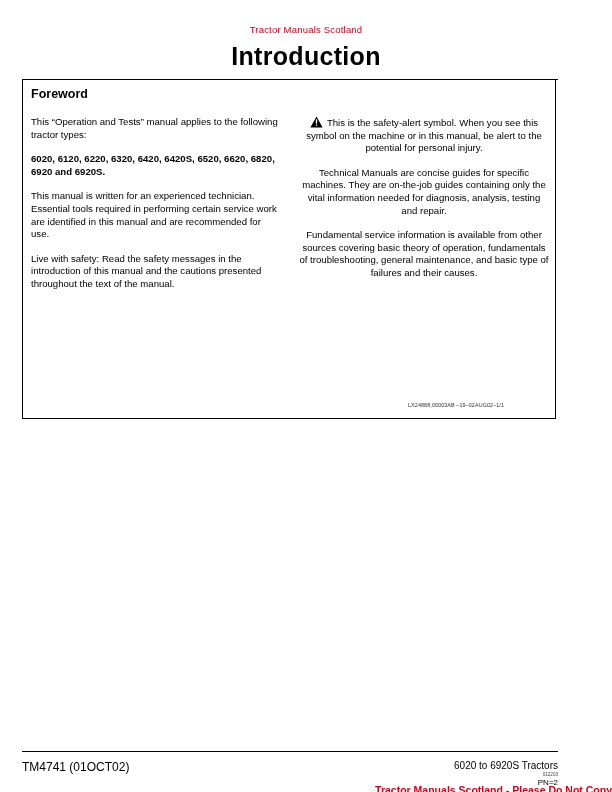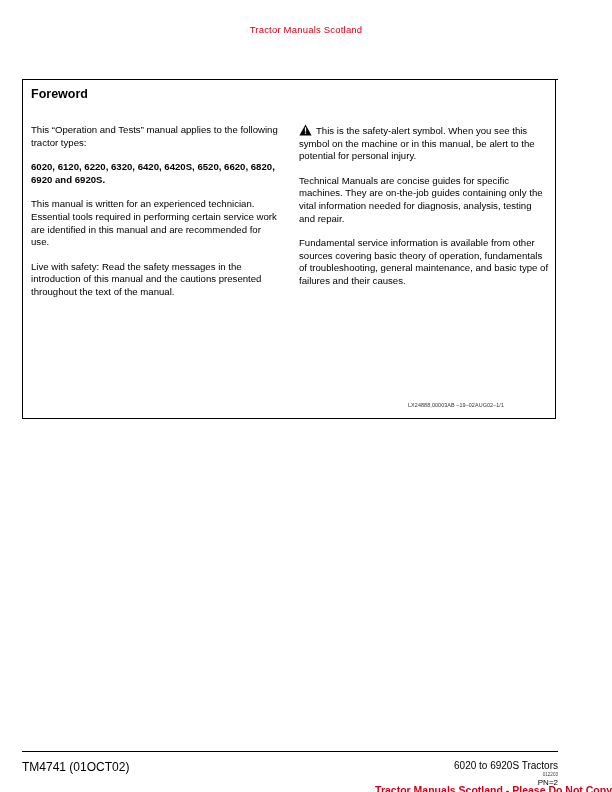--- a/index.html
+++ b/index.html
@@ -75,23 +75,24 @@
     font-size: 9.6px;
     line-height: 12.6px;
   }
   .col-right {
     position: absolute;
     top: 96px;
     left: 299px;
     width: 250px;
     font-size: 9.6px;
     line-height: 12.6px;
+    text-align: center;
   }
   .para {
-    margin: 12px 0 12px 0;
+    margin: 4px 0 12px 0;
   }
   .para.bold {
     font-weight: bold;
   }
   .safety-para {
     position: relative;
     padding-left: 0;
   }
   .safety-icon {
     display: inline-block;
@@ -159,20 +160,21 @@
     font-weight: bold;
   }
 </style>
 </head>
 <body>
 
 <div class="page">
 
   <div class="watermark-top">Tractor Manuals Scotland</div>
 
+  <div class="page-title">Introduction</div>
 
   <div class="frame-top-left"></div>
   <div class="content-frame"></div>
 
   <div class="foreword-heading">Foreword</div>
 
   <div class="col-left">
     <p class="para">This “Operation and Tests” manual applies to the following tractor types:</p>
     <p class="para bold">6020, 6120, 6220, 6320, 6420, 6420S, 6520, 6620, 6820, 6920 and 6920S.</p>
     <p class="para">This manual is written for an experienced technician. Essential tools required in performing certain service work are identified in this manual and are recommended for use.</p>

